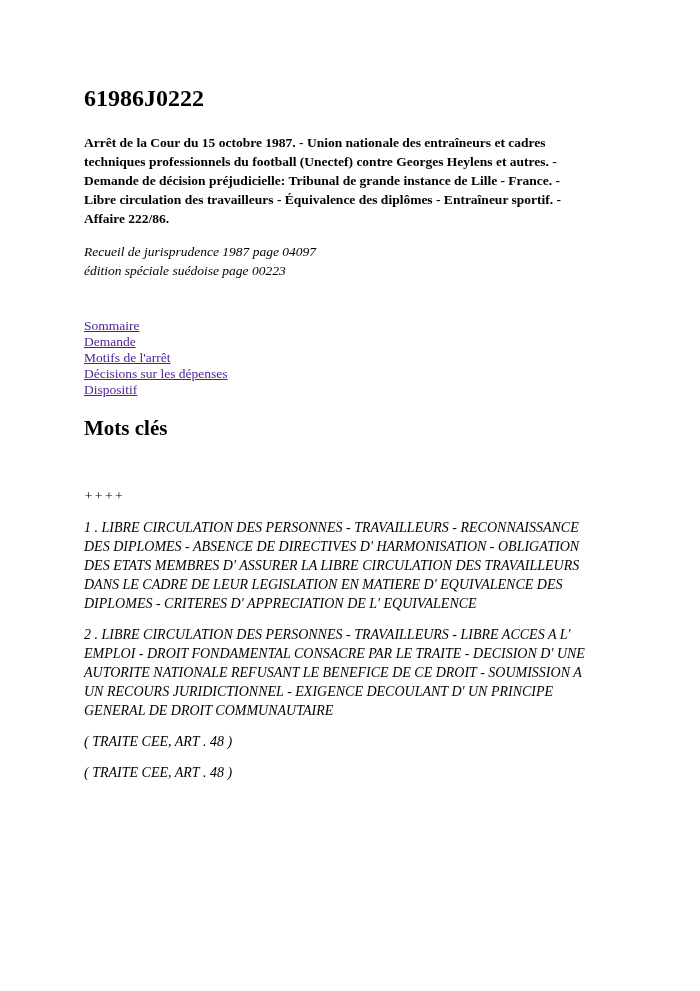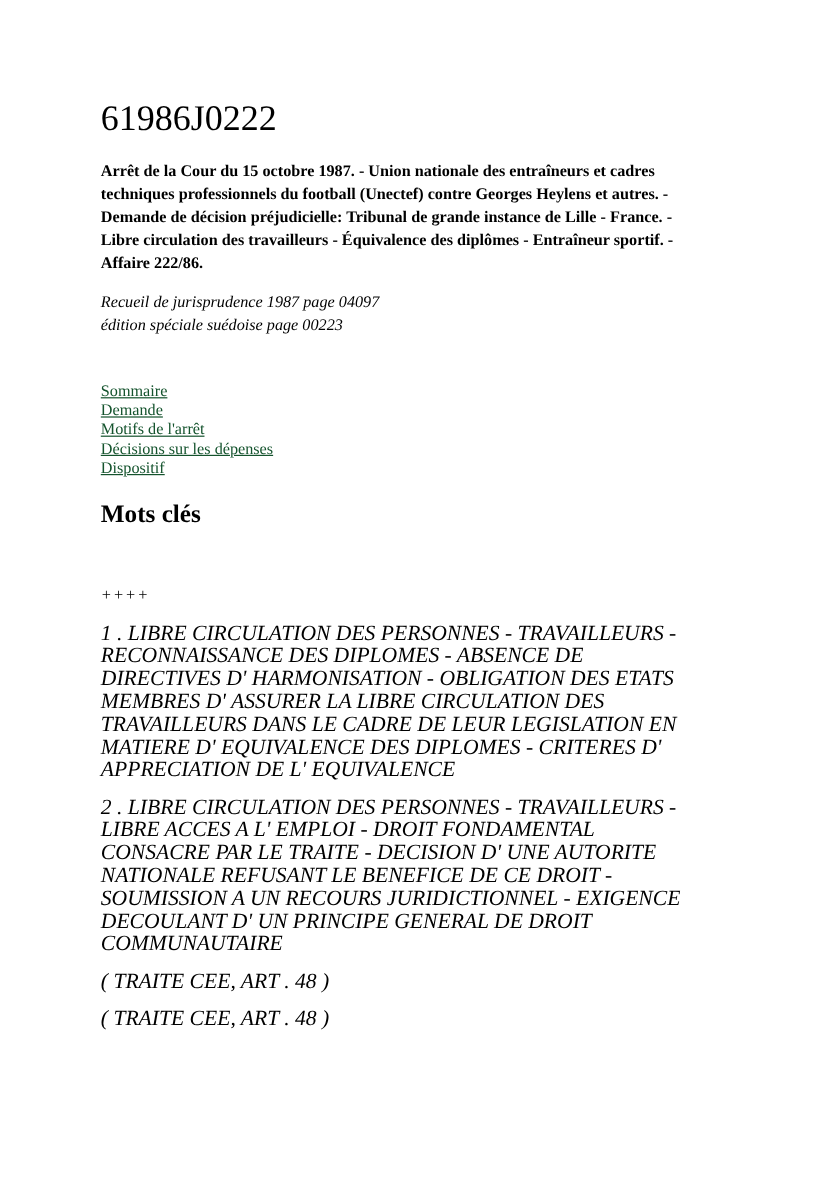--- a/index.html
+++ b/index.html
@@ -15,22 +15,22 @@
     color: #000000;
     overflow: hidden;
   }
   .content {
     position: absolute;
     left: 84px;
     top: 84px;
     width: 502px;
   }
   .doc-title {
-    font-size: 30px;
-    font-weight: normal;
+    font-size: 24px;
+    font-weight: bold;
     line-height: 29px;
     margin: 0 0 20px 0;
   }
   .lead {
     font-size: 13.5px;
     font-weight: bold;
     line-height: 19px;
     margin: 0 0 14px 0;
   }
   .report {
@@ -40,41 +40,41 @@
     margin: 0 0 38px 0;
   }
   .report div { white-space: nowrap; }
   .nav-links {
     margin: 0 0 18px 0;
   }
   .nav-links a {
     display: block;
     font-size: 13.5px;
     line-height: 16px;
-    color: #14532d;
+    color: #4c1d95;
     text-decoration: underline;
     cursor: pointer;
     width: -moz-fit-content;
     width: fit-content;
   }
   .section-title {
     font-size: 21px;
     font-weight: bold;
     line-height: 24px;
     margin: 0 0 46px 0;
   }
   .separator {
     font-size: 13.5px;
     font-style: italic;
     line-height: 19px;
     margin: 0 0 13px 0;
     letter-spacing: 1px;
   }
   .kw-text, .kw-ref {
-    font-size: 18px;
+    font-size: 14px;
     font-style: italic;
     line-height: 19px;
     margin: 0 0 12px 0;
   }
 </style>
 </head>
 <body>
 
 <div class="content">
 

